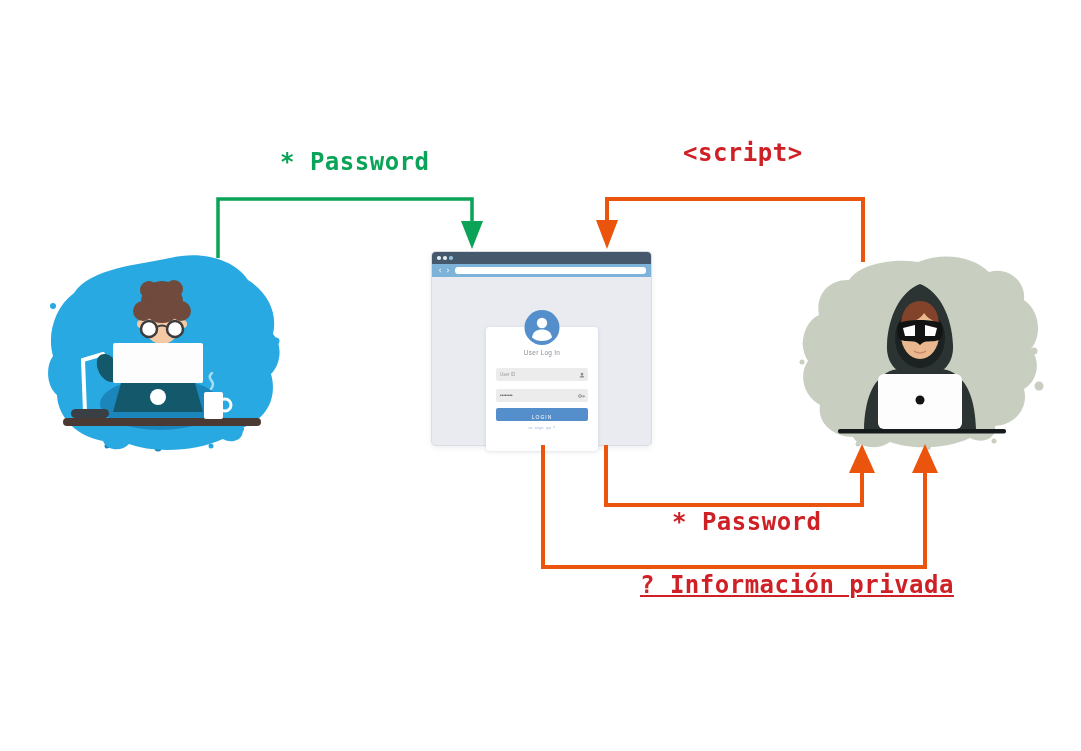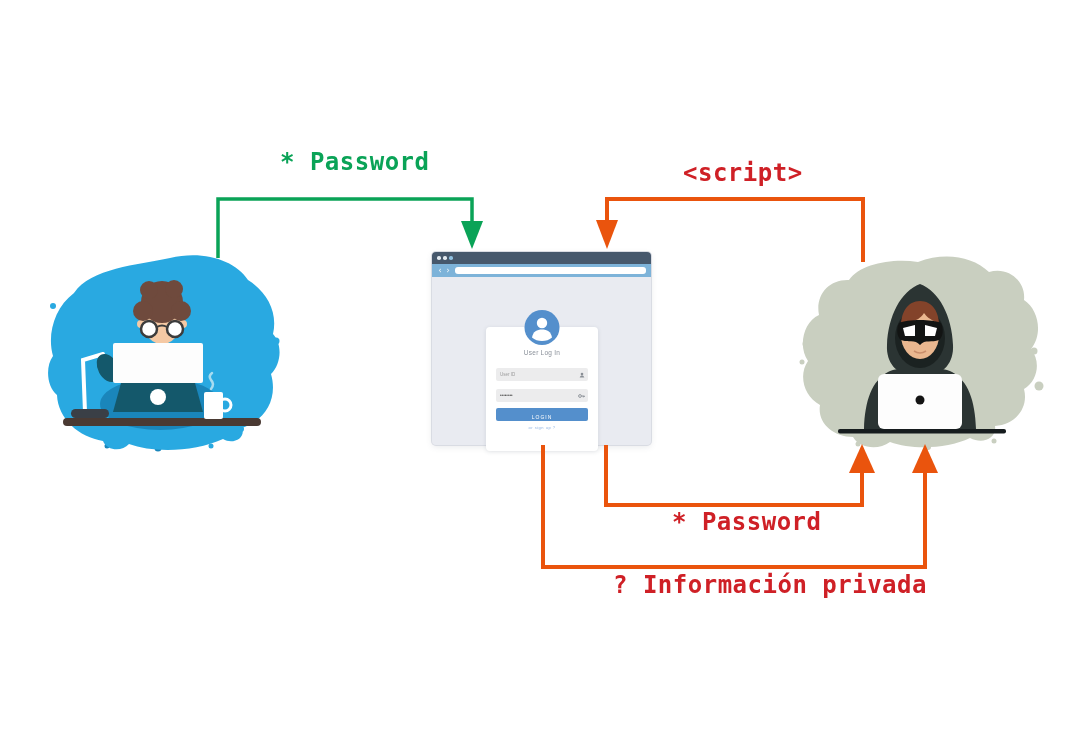--- a/index.html
+++ b/index.html
@@ -225,17 +225,17 @@
       <path class="arrow-orange" d="M606,445 L606,505 L862,505 L862,472"></path>
       <polygon class="head-orange" points="849,473 875,473 862,444"></polygon>
     </g>
     <g>
       <path class="arrow-orange" d="M543,445 L543,567 L925,567 L925,472"></path>
       <polygon class="head-orange" points="912,473 938,473 925,444"></polygon>
     </g>
   </svg>
 
   <div class="code-label green-text" style="left:280px;top:152px;">* Password</div>
-  <div class="code-label red-text" style="left:683px;top:163px;text-align:right;">&lt;script&gt;</div>
+  <div class="code-label red-text" style="left:683px;top:143px;text-align:right;">&lt;script&gt;</div>
   <div class="code-label red-text" style="left:672px;top:512px;">* Password</div>
-  <div class="code-label red-text" style="left:613px;top:575px;">? Información privada</div>
+  <div class="code-label red-text" style="left:640px;top:575px;text-decoration:underline;">? Información privada</div>
 
 </div>
 
 </body></html>

